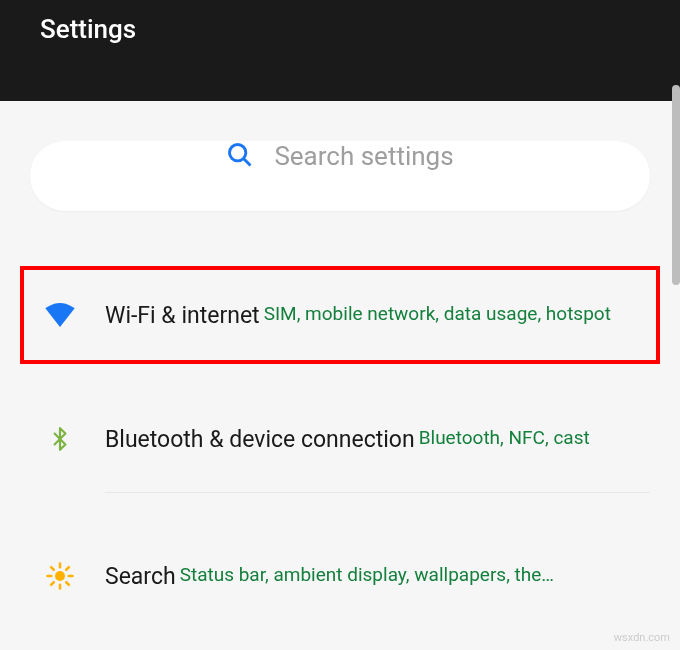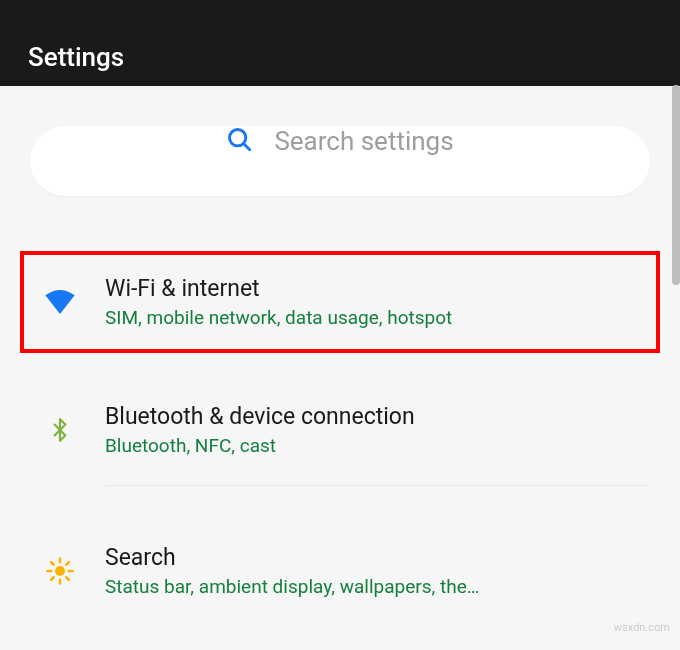--- a/index.html
+++ b/index.html
@@ -10,24 +10,24 @@
     body {
       width: 680px;
       height: 650px;
       font-family: -apple-system, BlinkMacSystemFont, 'Segoe UI', Roboto, sans-serif;
       background: #f6f6f6;
       position: relative;
       overflow: hidden;
     }
     .header {
       background: #1a1a1a;
-      height: 86px;
+      height: 101px;
       display: flex;
-      align-items: flex-end;
-      padding: 14px 28px;
+      align-items: flex-start;
+      padding: 14px 40px;
     }
     .header-title {
       color: #ffffff;
       font-size: 26px;
       font-weight: 500;
     }
     .content {
       padding: 40px 30px 0 30px;
     }
     .search-bar {
@@ -68,21 +68,21 @@
       width: 50px;
       height: 50px;
       display: flex;
       align-items: center;
       justify-content: center;
       flex-shrink: 0;
     }
     .item-text {
       flex: 1;
       display: flex;
-      flex-direction: column;
+      flex-direction: row;
       gap: 4px;
     }
     .item-title {
       font-size: 23px;
       color: #1a1a1a;
       font-weight: 400;
     }
     .item-subtitle {
       font-size: 19px;
       color: #15803d;
@@ -103,21 +103,21 @@
       position: absolute;
       right: 0;
       top: 85px;
       width: 8px;
       height: 200px;
       background: #bdbdbd;
       border-radius: 4px;
     }
     .watermark {
       position: absolute;
-      bottom: 16px;
+      bottom: 6px;
       right: 10px;
       font-size: 11px;
       color: #cccccc;
     }
   </style>
 </head>
 <body>
 
 <div class="header">
   <div class="header-title">Settings</div>

